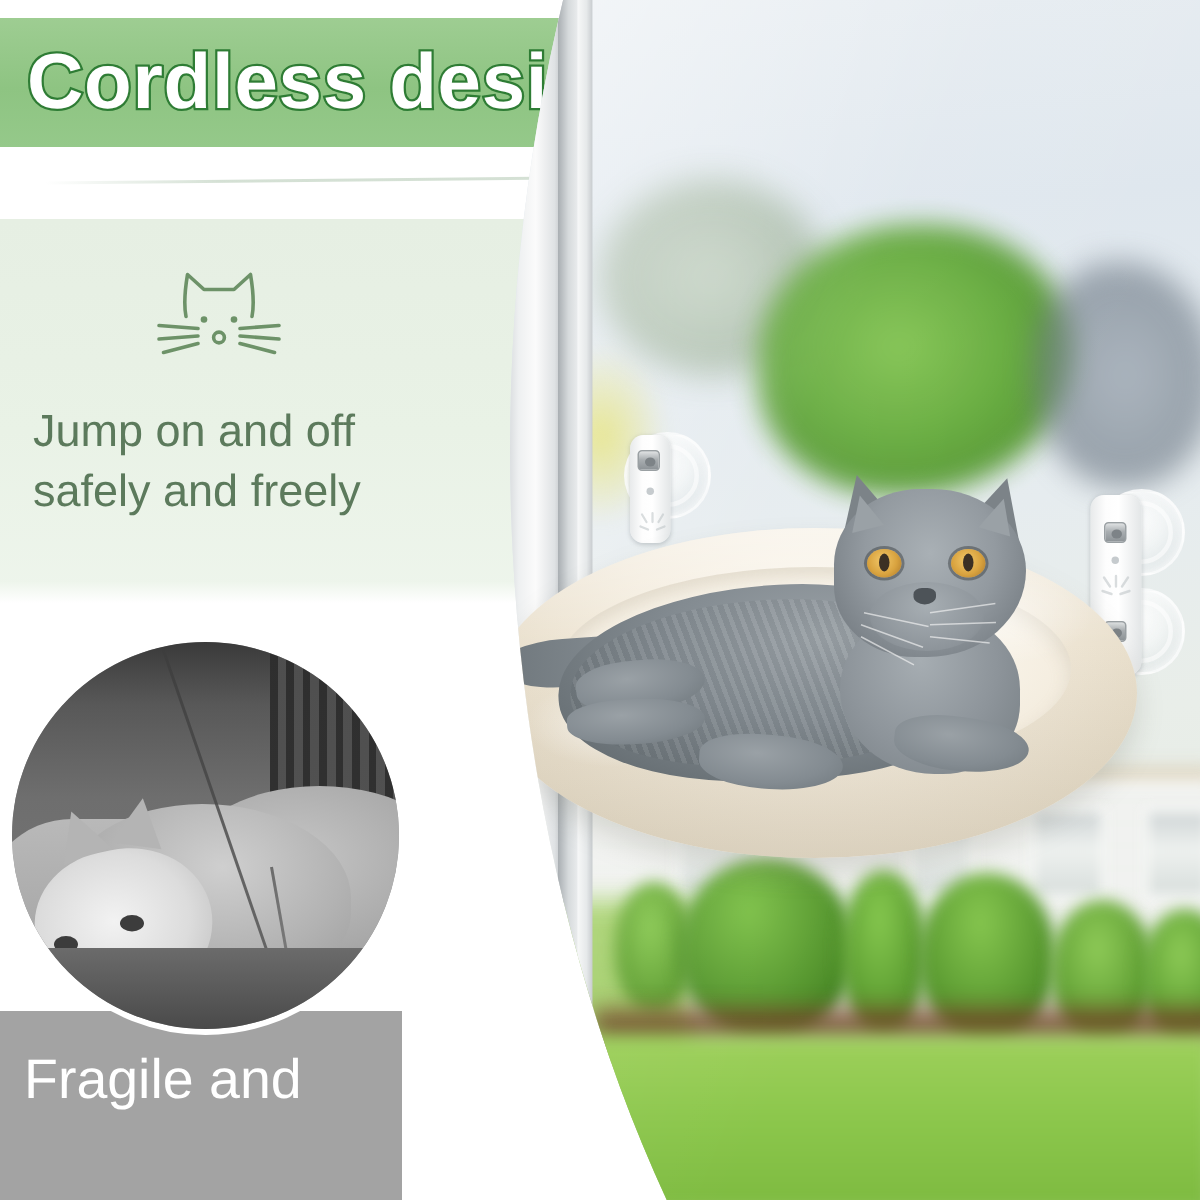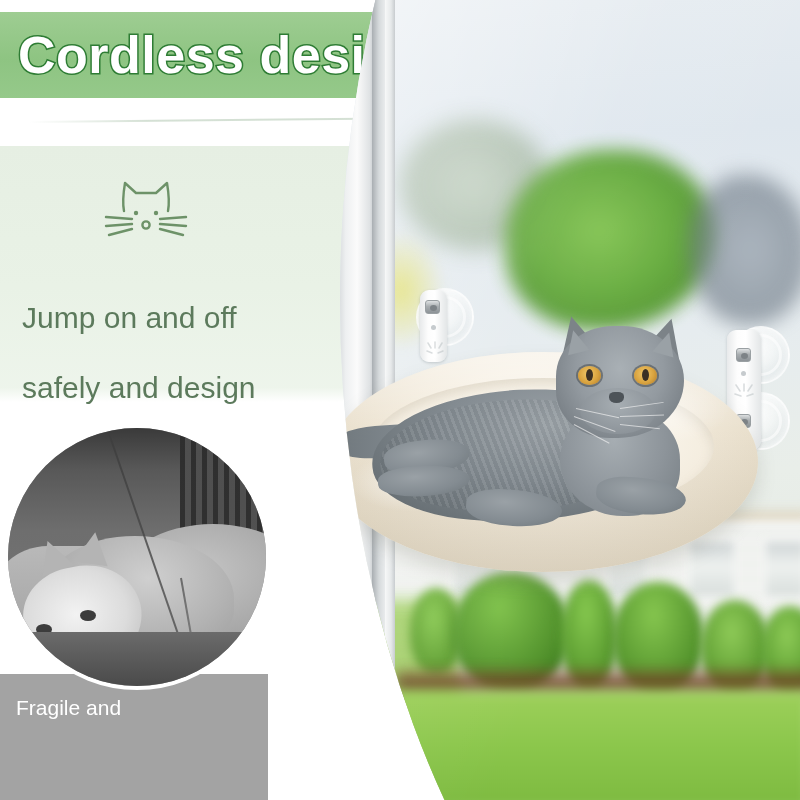--- a/index.html
+++ b/index.html
@@ -56,30 +56,30 @@
   
   .cat-icon {
     position: absolute; left: 98px; top: 175px; width: 96px; height: 78px;
   }
 
   
   .safe-text {
     position: absolute; left: 22px; top: 268px; width: 330px;
     font-size: 30px; line-height: 1.33; color: #5c7a5c; font-weight: normal;
   }
-  .safe-text .ln { display: block; white-space: nowrap; margin-top: 30px; }
+  .safe-text .ln { display: block; white-space: nowrap; }
 
   
   .gray-block {
     position: absolute; left: 0; top: 674px; width: 268px; height: 126px;
     background: #a3a3a3;
   }
   .bad-text {
     position: absolute; left: 16px; top: 694px; width: 300px;
-    font-size: 21px; line-height: 1.38; color: #ffffff;
+    font-size: 37px; line-height: 1.38; color: #ffffff;
     z-index: 6;
   }
   .bad-text .ln { display: block; white-space: nowrap; }
 
   
   .inset-circle {
     position: absolute; left: 4px; top: 424px; width: 266px; height: 266px;
     border-radius: 50%;
     border: 4px solid #ffffff;
     overflow: hidden;
@@ -442,21 +442,21 @@
       <path d="M34 49 L8 51"></path>
       <path d="M34 54 L11 60"></path>
       <path d="M62 44 L88 42"></path>
       <path d="M62 49 L88 51"></path>
       <path d="M62 54 L85 60"></path>
     </g>
   </svg>
 
   <div class="safe-text">
     <span class="ln">Jump on and off</span>
-    <span class="ln">safely and design</span>
+    <span class="ln">safely and freely</span>
   </div>
 
   <div class="gray-block"></div>
   <div class="bad-text">
     <span class="ln">Fragile and</span>
   </div>
 
   <div class="inset-circle">
     <div class="inset-scene">
       <div class="ins-bg"></div>

